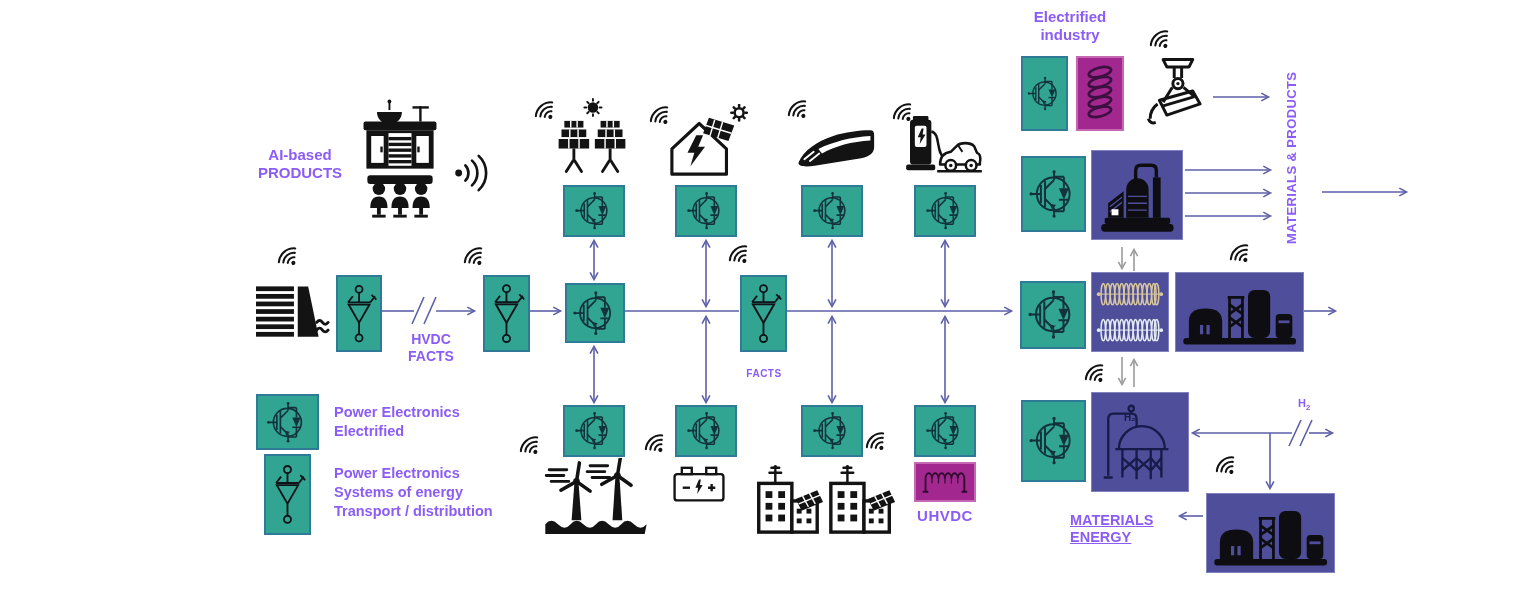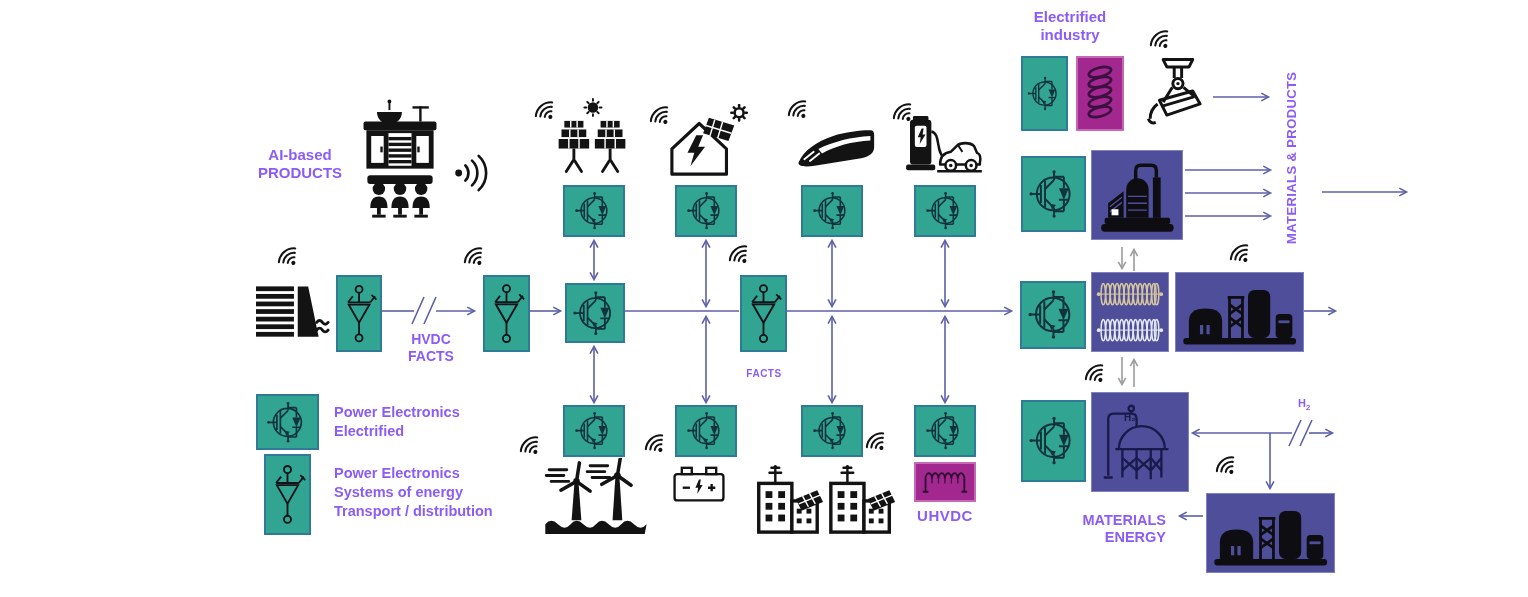--- a/index.html
+++ b/index.html
@@ -8,21 +8,21 @@
   .overlay{position:absolute;left:0;top:0;z-index:1;}
   .box{position:absolute;z-index:2;display:flex;align-items:center;justify-content:center;box-sizing:border-box;}
   .teal{background:#31a492;border:2px solid #2f7b97;}
   .purple{background:#4e4e9a;border:1.5px solid #8181c0;}
   .magenta{background:#a2278f;border:2px solid #c468b4;}
   .box svg{width:86%;height:86%;}
   .icon{position:absolute;z-index:3;}
   .icon svg{width:100%;height:100%;}
   .lbl{position:absolute;z-index:4;color:#8b5cf6;font-weight:bold;line-height:1.2;}
   .ctr{text-align:center;}
-  .rgt{text-align:right;}
+  .rgt{text-align:left;text-decoration:underline;}
   .vert{writing-mode:vertical-rl;transform:rotate(180deg);letter-spacing:0.4px;}
   sub{font-size:70%;}
 </style>
 </head>
 <body>
 
 <div class="canvas">
 
 <svg width="0" height="0" style="position:absolute">
 <defs>

